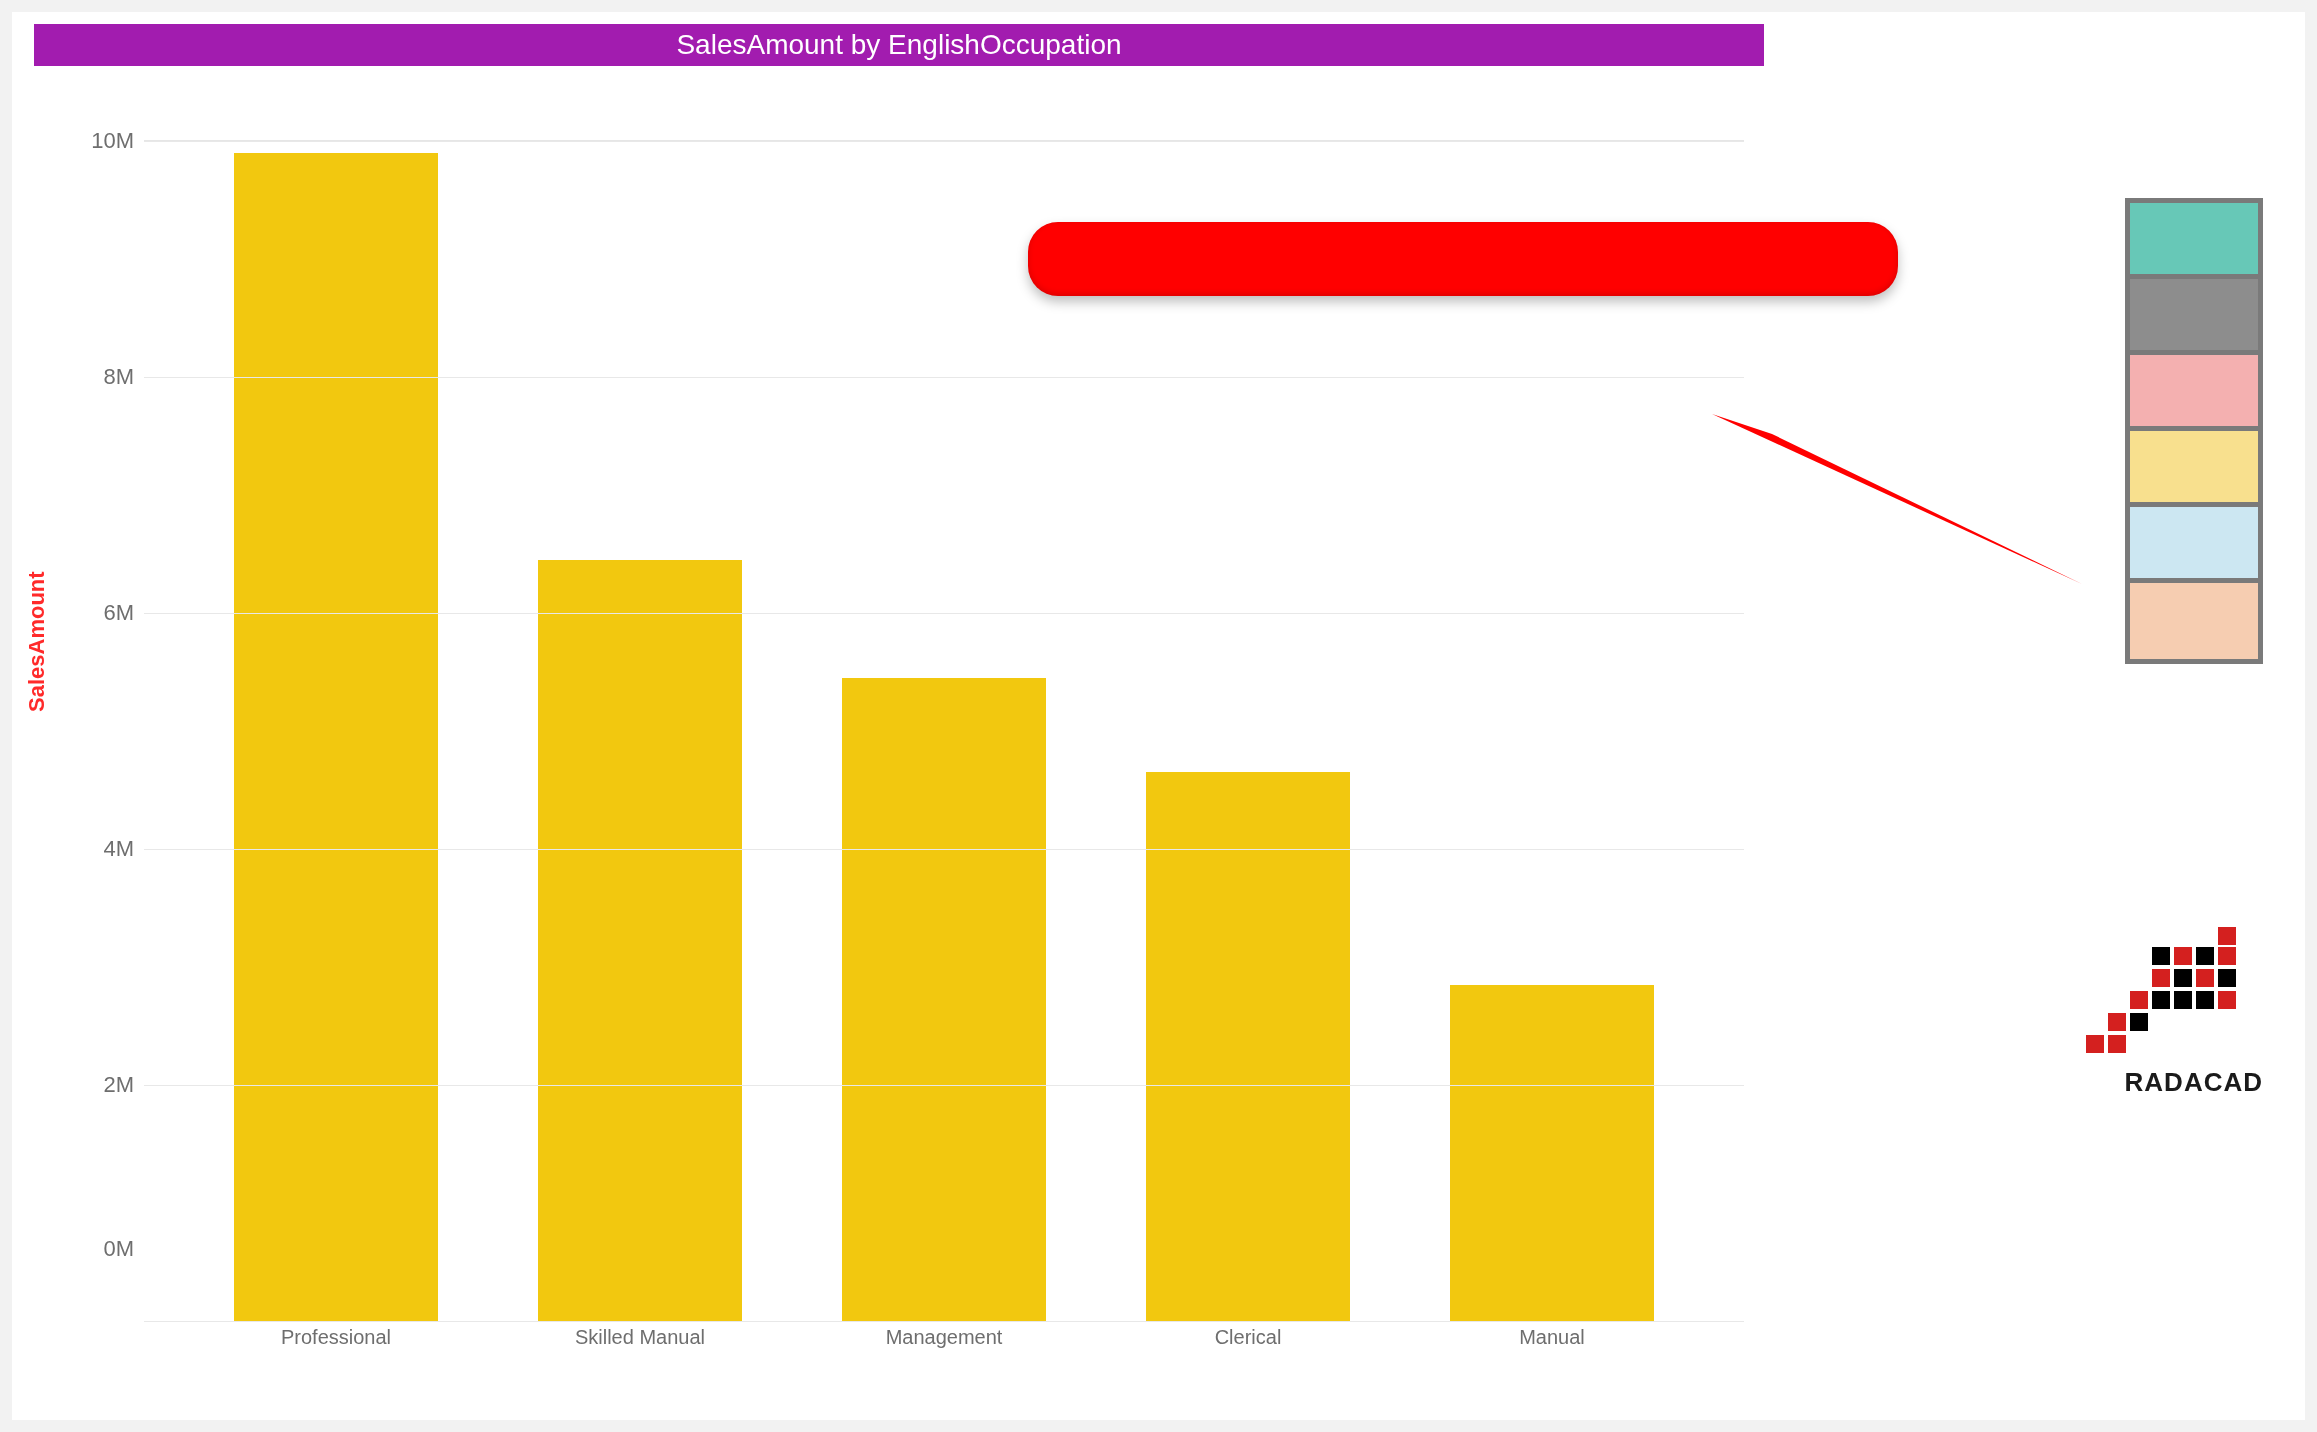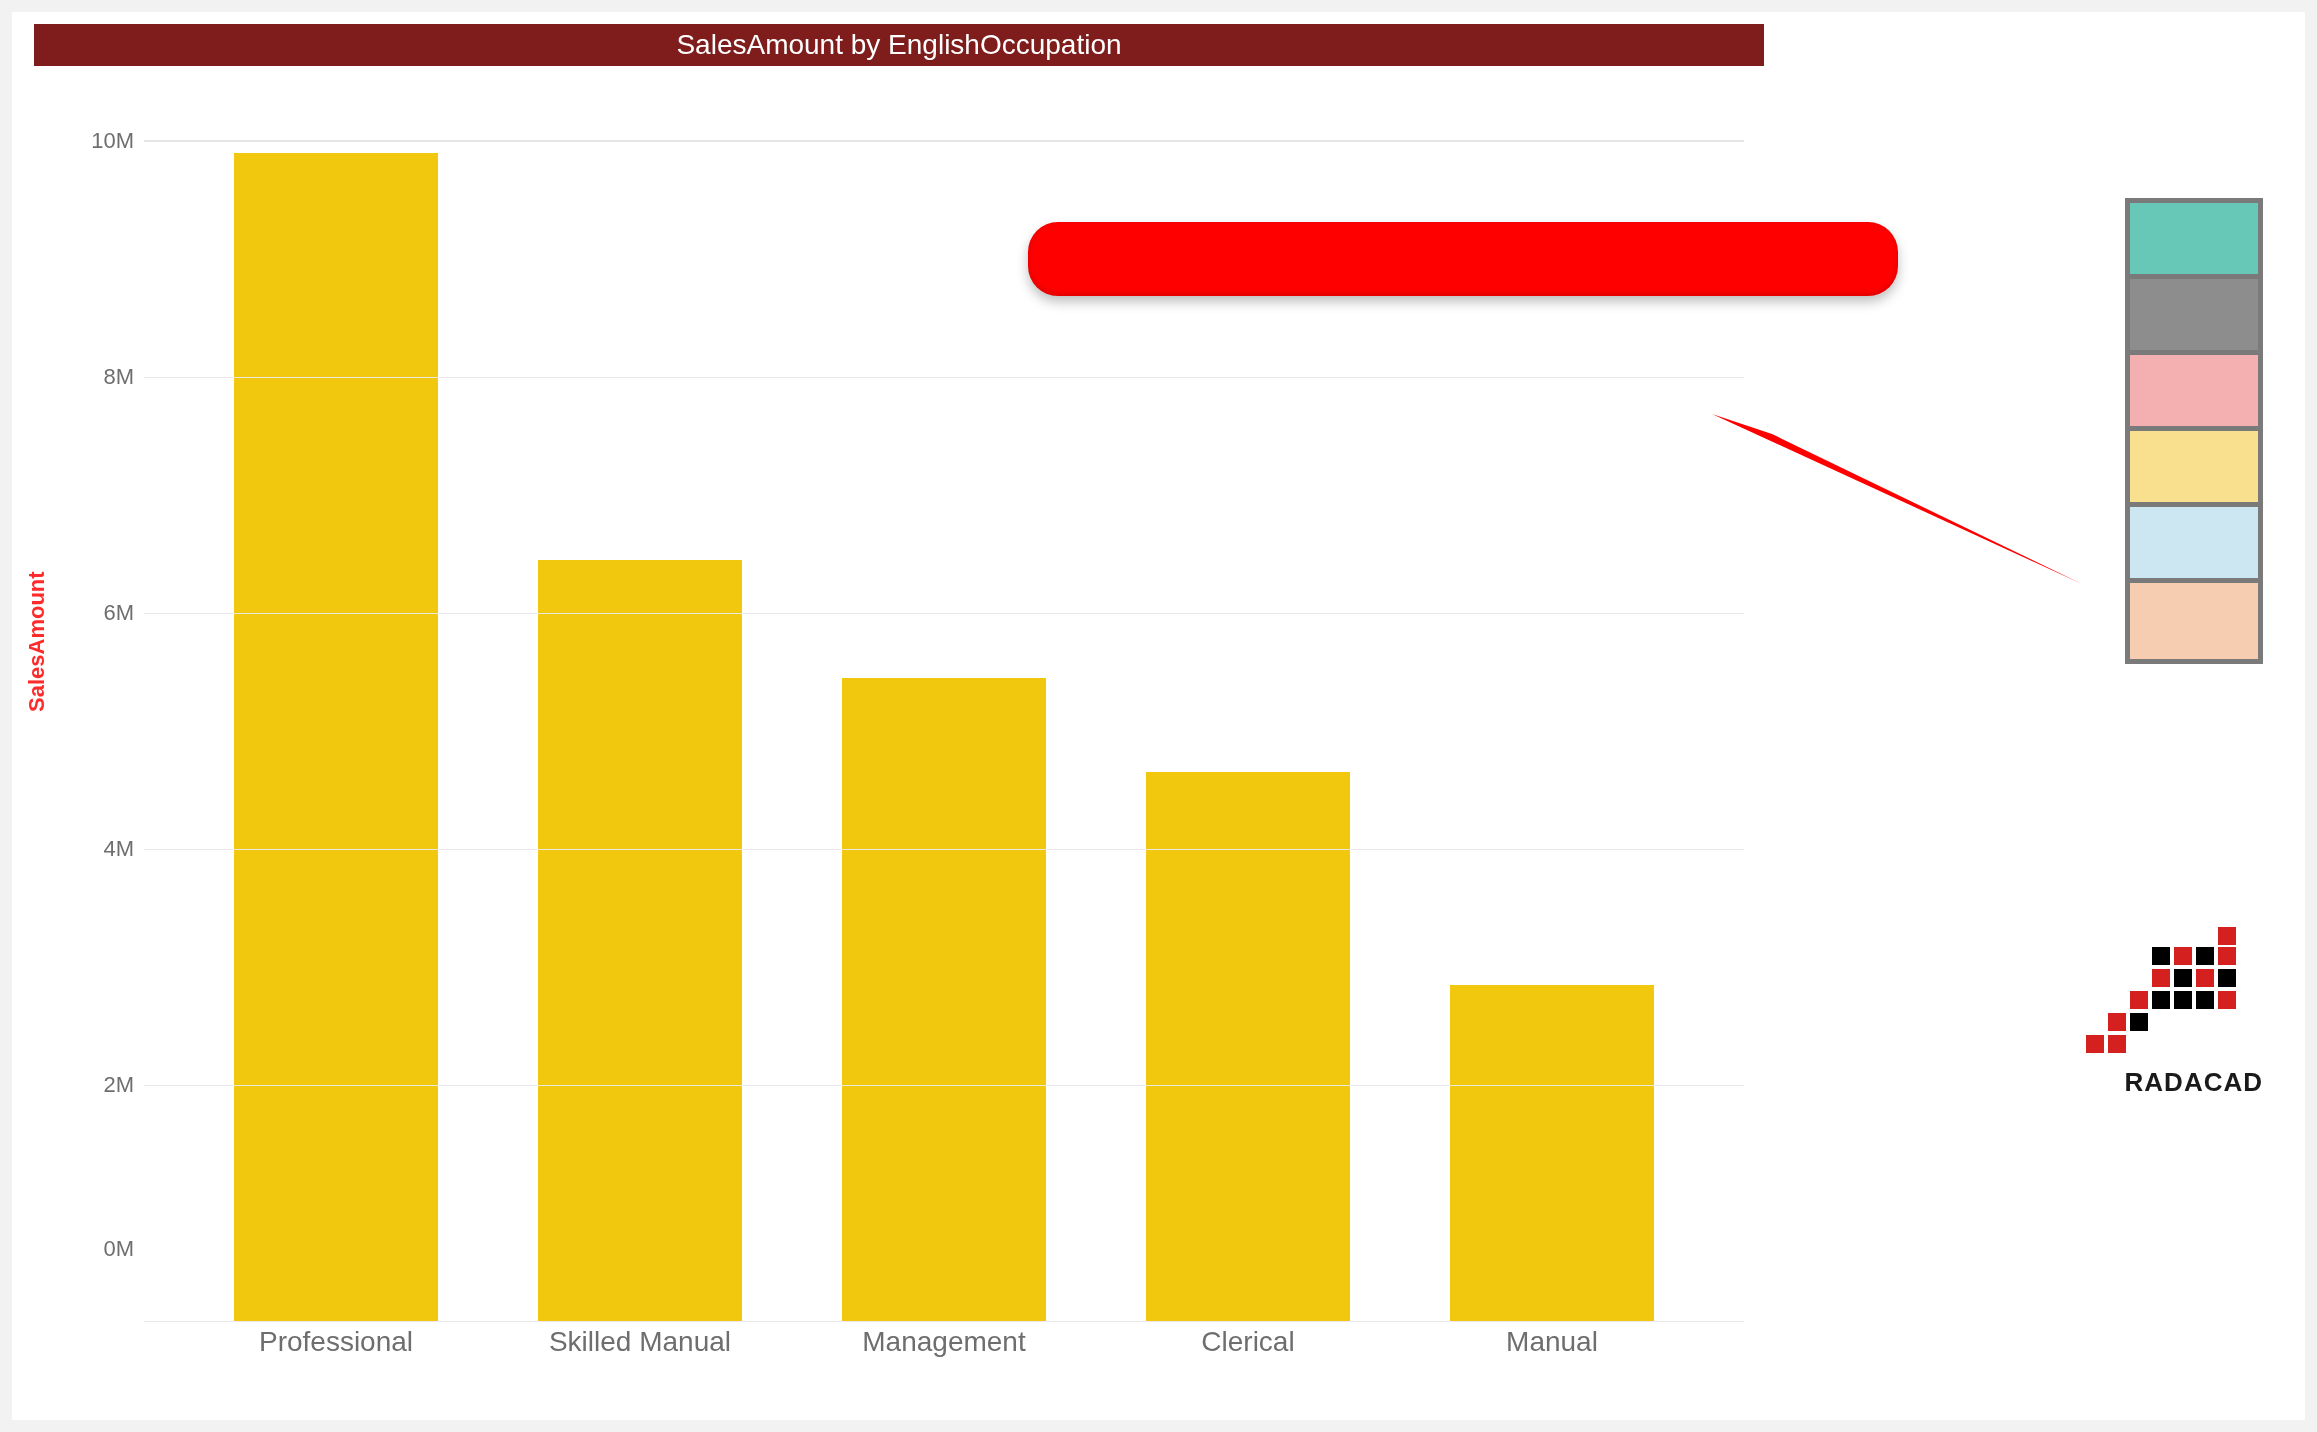--- a/index.html
+++ b/index.html
@@ -19,21 +19,21 @@
     height: 1408px;
     box-sizing: border-box;
   }
   
   .title-bar {
     position: absolute;
     top: 12px;
     left: 22px;
     width: 1730px;
     height: 42px;
-    background: #7f1d1d;
+    background: #a21caf;
     color: #ffffff;
     font-size: 28px;
     font-weight: 400;
     display: flex;
     align-items: center;
     justify-content: center;
   }
   
   .chart-area {
     position: absolute;
@@ -101,21 +101,21 @@
     top: 1186px;
     width: 100%;
     display: flex;
     justify-content: space-around;
     padding: 0 40px;
     box-sizing: border-box;
   }
   .x-label {
     width: 248px;
     text-align: center;
-    font-size: 28px;
+    font-size: 20px;
     color: #6e6e6e;
   }
   .y-axis-title {
     position: absolute;
     left: -10px;
     top: 646px;
     transform: rotate(-90deg);
     transform-origin: left top;
     color: #ff2a2a;
     font-weight: 700;

